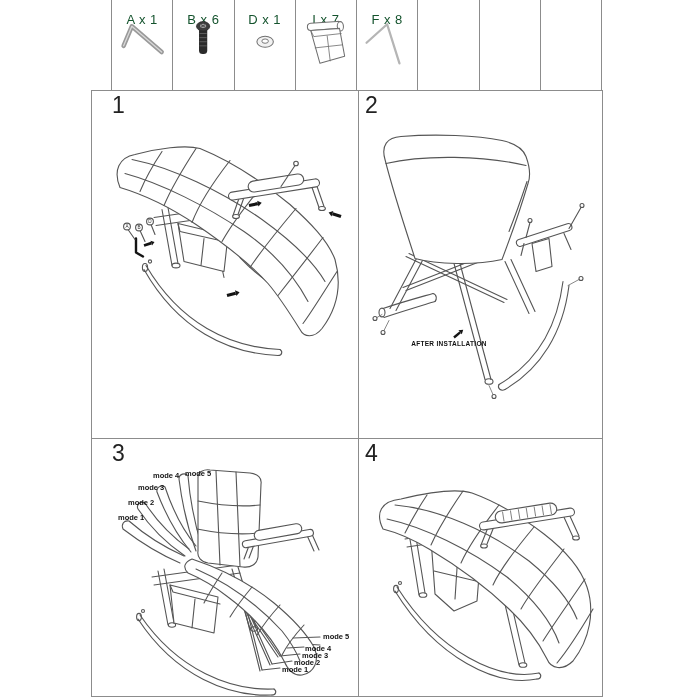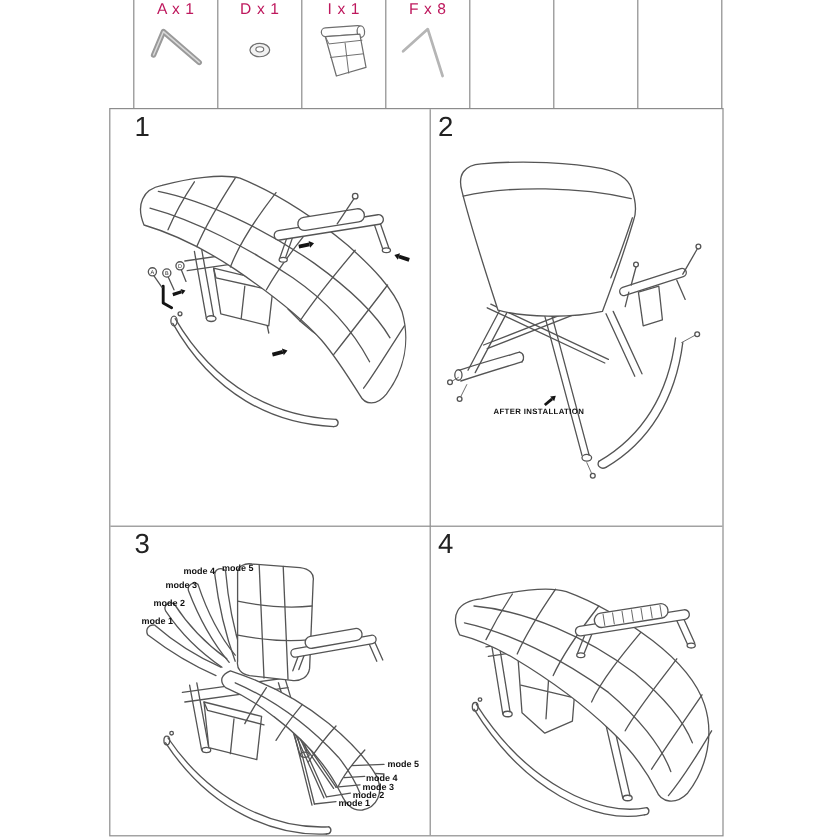--- a/index.html
+++ b/index.html
@@ -2,21 +2,21 @@
 <html><head>
 <meta charset="utf-8">
 <style>
   html,body{margin:0;padding:0;background:#fff;}
   .page{position:relative;width:700px;height:700px;background:#fff;overflow:hidden;
         font-family:"Liberation Sans",sans-serif;color:#1c1c1c;}
   
   .parts-row{position:absolute;left:111px;top:0;width:491px;height:90px;display:flex;}
   .part-cell{flex:1 1 0;border-left:1px solid #8c8c8c;position:relative;box-sizing:border-box;}
   .part-cell.last{border-right:1px solid #8c8c8c;}
-  .part-label{text-align:center;font-size:13px;letter-spacing:.5px;padding-top:0;color:#be185d;}
+  .part-label{text-align:center;font-size:13px;letter-spacing:.5px;padding-top:12px;color:#14532d;}
   .part-icon{position:absolute;left:0;top:15px;width:100%;height:72px;}
   
   .main-grid{position:absolute;left:91px;top:90px;width:512px;height:607px;
              border:1px solid #8c8c8c;box-sizing:border-box;
              display:grid;grid-template-columns:267px 1fr;grid-template-rows:348px 1fr;}
   .panel{position:relative;box-sizing:border-box;overflow:hidden;}
   .p1{border-right:1px solid #8c8c8c;border-bottom:1px solid #8c8c8c;}
   .p2{border-bottom:1px solid #8c8c8c;}
   .p3{border-right:1px solid #8c8c8c;}
   .step-number{position:absolute;top:2px;font-size:23px;color:#222;line-height:1.1;}
@@ -38,32 +38,46 @@
   <div class="parts-row">
 
     <div class="part-cell">
       <div class="part-label">A x 1</div>
       <svg class="part-icon" viewBox="0 0 54 70">
         <polyline points="9,30 17,11 46,36" fill="none" stroke="#9a9a9a" stroke-width="4.4" stroke-linecap="round" stroke-linejoin="round"></polyline>
         <polyline points="9,30 17,11 46,36" fill="none" stroke="#d9d9d9" stroke-width="1.2" stroke-linecap="round" stroke-linejoin="round"></polyline>
       </svg>
     </div>
 
+    <div class="part-cell">
+      <div class="part-label">B x 6</div>
+      <svg class="part-icon" viewBox="0 0 54 70">
+        <rect x="23" y="12" width="8" height="26" rx="3.5" fill="#2b2b2b"></rect>
+        <line x1="23.5" y1="18" x2="30.5" y2="18" stroke="#6f6f6f" stroke-width="0.7"></line>
+        <line x1="23.5" y1="22" x2="30.5" y2="22" stroke="#6f6f6f" stroke-width="0.7"></line>
+        <line x1="23.5" y1="26" x2="30.5" y2="26" stroke="#6f6f6f" stroke-width="0.7"></line>
+        <line x1="23.5" y1="30" x2="30.5" y2="30" stroke="#6f6f6f" stroke-width="0.7"></line>
+        <ellipse cx="27" cy="11" rx="6.5" ry="4.6" fill="#3d3d3d" stroke="#222" stroke-width="0.6"></ellipse>
+        <ellipse cx="27" cy="10.6" rx="3" ry="2" fill="#9c9c9c"></ellipse>
+        <line x1="24.8" y1="9.2" x2="29.2" y2="12" stroke="#3d3d3d" stroke-width="0.8"></line>
+        <line x1="29.2" y1="9.2" x2="24.8" y2="12" stroke="#3d3d3d" stroke-width="0.8"></line>
+      </svg>
+    </div>
 
     <div class="part-cell">
       <div class="part-label">D x 1</div>
       <svg class="part-icon" viewBox="0 0 54 70">
         <ellipse cx="27" cy="26" rx="8" ry="5.4" fill="#f2f2f2" stroke="#6f6f6f" stroke-width="1"></ellipse>
         <ellipse cx="27" cy="25.4" rx="3.2" ry="2.1" fill="#fff" stroke="#6f6f6f" stroke-width="0.9"></ellipse>
       </svg>
     </div>
 
 
     <div class="part-cell">
-      <div class="part-label">I x 1</div>
+      <div class="part-label">I x 7</div>
       <svg class="part-icon" viewBox="0 0 54 70">
         <g transform="rotate(-4 27 14)">
           <rect x="9" y="7" width="33" height="7" rx="3.5" fill="#fff" stroke="#6f6f6f" stroke-width="1"></rect>
           <ellipse cx="41" cy="12" rx="3" ry="4.6" fill="#fff" stroke="#6f6f6f" stroke-width="1"></ellipse>
         </g>
         <path d="M12,15 L40,13 L45,40 L21,47 Z" fill="#fff" stroke="#6f6f6f" stroke-width="1" stroke-linejoin="round"></path>
         <path d="M12,15 L15,21 L42,18" fill="none" stroke="#6f6f6f" stroke-width="0.8"></path>
         <path d="M28,20 L31,45" fill="none" stroke="#6f6f6f" stroke-width="0.8"></path>
         <path d="M16,32 L43,29" fill="none" stroke="#6f6f6f" stroke-width="0.8"></path>
       </svg>

